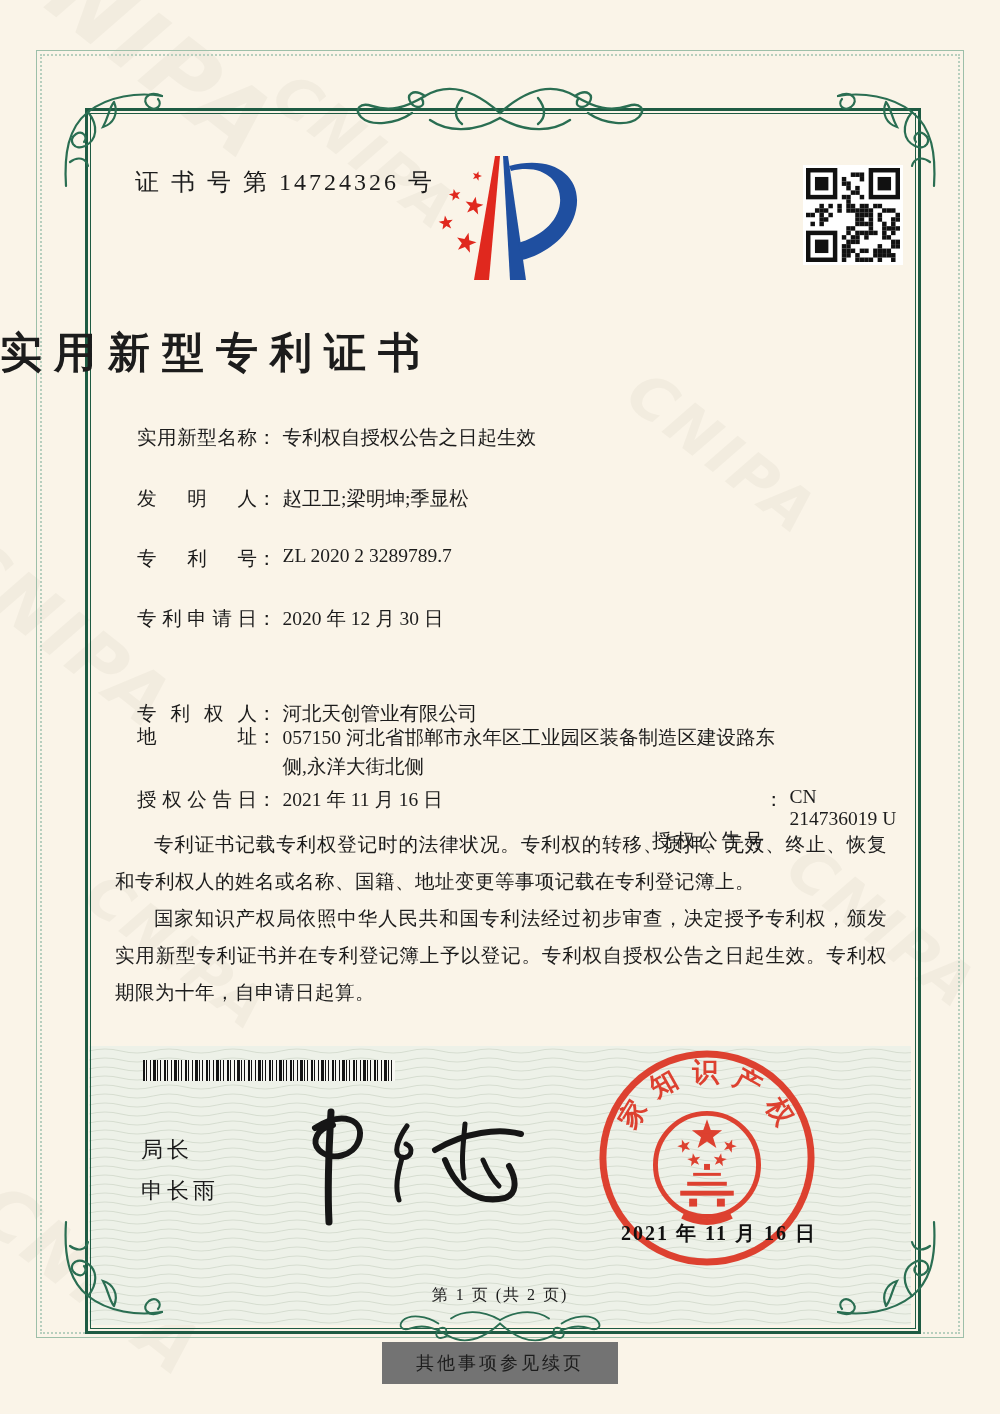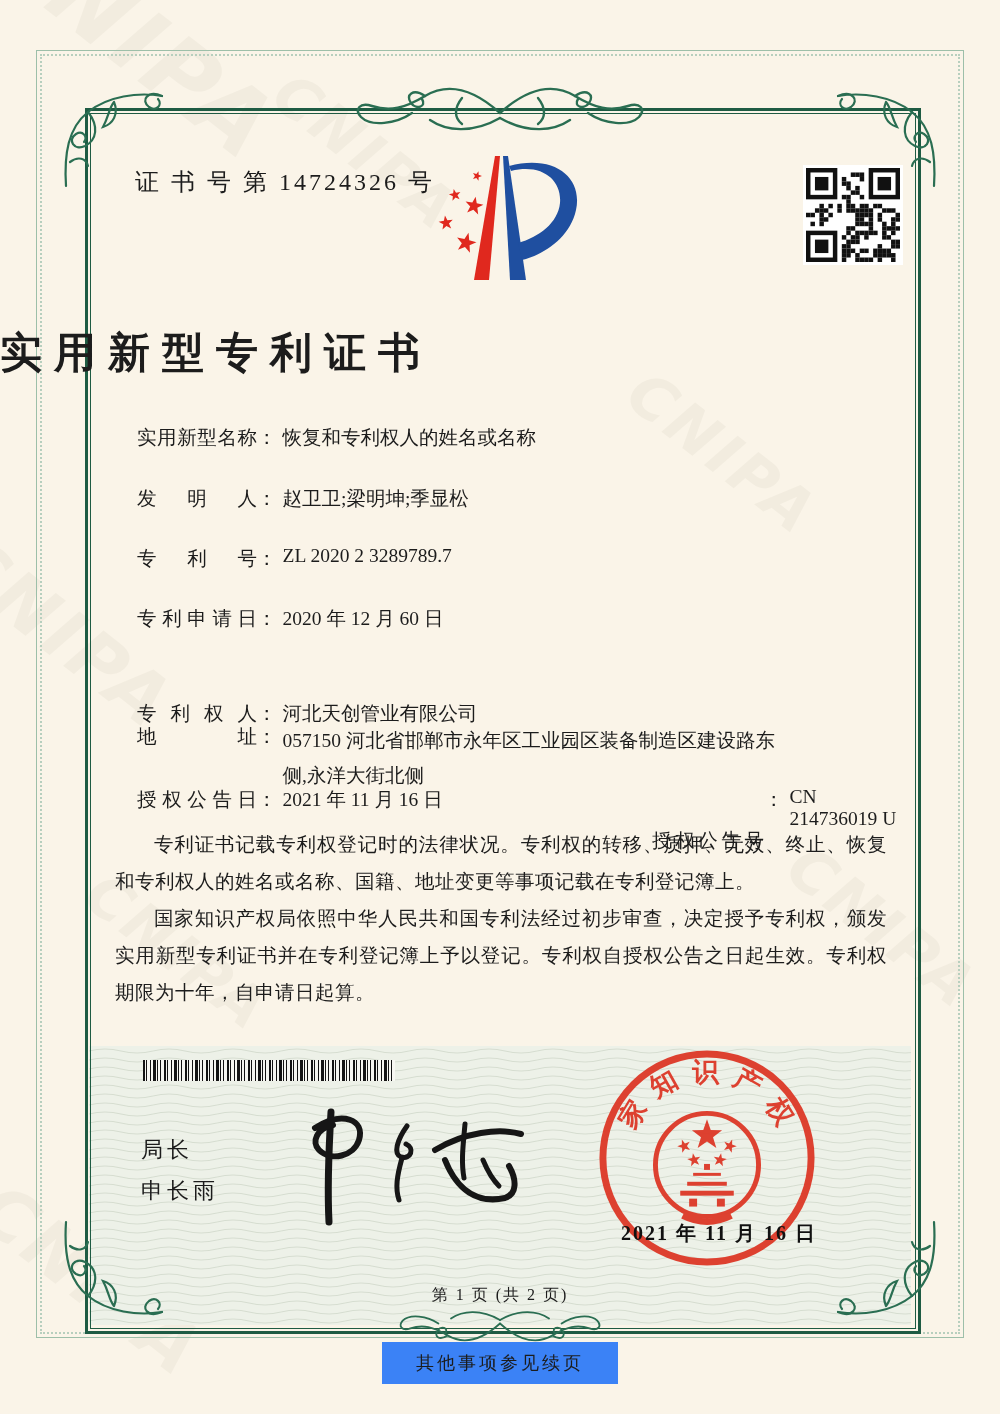--- a/index.html
+++ b/index.html
@@ -48,21 +48,21 @@
   .logo{position:absolute;left:425px;top:150px;}
   .qr{position:absolute;left:803px;top:165px;width:94px;height:94px;background:#fff;padding:3px;}
   .title{
     position:absolute;left:0;top:305px;width:100%;
     text-align:left;font-size:42px;font-weight:bold;letter-spacing:12px;margin-top:20px;
   }
   .field{position:absolute;left:137px;width:760px;font-size:19.5px;display:flex;}
   .f-label{width:120px;text-align:justify;text-align-last:justify;flex:0 0 120px;}
   .f-colon{flex:0 0 auto;}
   .f-value{margin-left:6px;}
-  .addr .f-value{width:505px;line-height:35px;}
+  .addr .f-value{width:505px;line-height:29px;}
   .grant-right{position:absolute;left:515px;top:0;display:flex;font-size:19.5px;}
   .grant-right .f-label{width:112px;flex:0 0 112px;margin-top:41px;}
   .paras{
     position:absolute;left:115px;top:826px;width:772px;
     font-size:19.5px;line-height:37px;text-align:justify;letter-spacing:0.5px;
   }
   .paras p{margin:0;text-indent:2em;}
   .barcode{
     position:absolute;left:143px;top:1060px;width:252px;height:21px;
     background:repeating-linear-gradient(90deg,
@@ -78,21 +78,21 @@
   .seal-date{
     position:absolute;left:621px;top:1220px;z-index:8;
     font-size:20px;letter-spacing:2px;color:#111;font-weight:bold;
   }
   .page-info{
     position:absolute;left:0;top:1285px;width:100%;text-align:center;
     font-size:16px;letter-spacing:2px;z-index:6;
   }
   .note-box{
     position:absolute;left:50%;top:1342px;transform:translateX(-50%);
-    background:#3b82f6;padding:9px 34px;font-size:18px;letter-spacing:3px;z-index:6;
+    background:#737373;padding:9px 34px;font-size:18px;letter-spacing:3px;z-index:6;
   }
 </style>
 </head>
 <body>
 
 <div class="wm" style="left:-30px;top:-15px;font-size:92px;">CNIPA</div>
 <div class="wm" style="left:258px;top:118px;font-size:58px;">CNIPA</div>
 <div class="wm" style="left:612px;top:418px;font-size:60px;">CNIPA</div>
 <div class="wm" style="left:-70px;top:590px;font-size:72px;">CNIPA</div>
 <div class="wm" style="left:70px;top:918px;font-size:58px;">CNIPA</div>
@@ -307,36 +307,36 @@
         <rect x="16" y="20" width="1" height="1"></rect>
         <rect x="19" y="20" width="1" height="1"></rect>
       </g>
     </svg>
 
   <div class="title">实用新型专利证书</div>
 
   <div class="field" style="top:424px;">
     <span class="f-label">实用新型名称</span>
       <span class="f-colon">：</span>
-    <span class="f-value">恢复和专利权人的姓名或名称</span>
+    <span class="f-value">专利权自授权公告之日起生效</span>
   </div>
   <div class="field" style="top:485px;">
     <span class="f-label">发明人</span>
       <span class="f-colon">：</span>
     <span class="f-value">赵卫卫;梁明坤;季显松</span>
   </div>
   <div class="field" style="top:545px;">
     <span class="f-label">专利号</span>
       <span class="f-colon">：</span>
     <span class="f-value">ZL 2020 2 3289789.7</span>
   </div>
   <div class="field" style="top:605px;align-items:flex-end;">
     <span class="f-label">专利申请日</span>
       <span class="f-colon">：</span>
-    <span class="f-value">2020 年 12 月 60 日</span>
+    <span class="f-value">2020 年 12 月 30 日</span>
   </div>
   <div class="field" style="top:700px;">
     <span class="f-label">专利权人</span>
       <span class="f-colon">：</span>
     <span class="f-value">河北天创管业有限公司</span>
   </div>
   <div class="field addr" style="top:723px;">
     <span class="f-label">地址</span>
       <span class="f-colon">：</span>
     <span class="f-value">057150 河北省邯郸市永年区工业园区装备制造区建设路东侧,永洋大街北侧</span>

